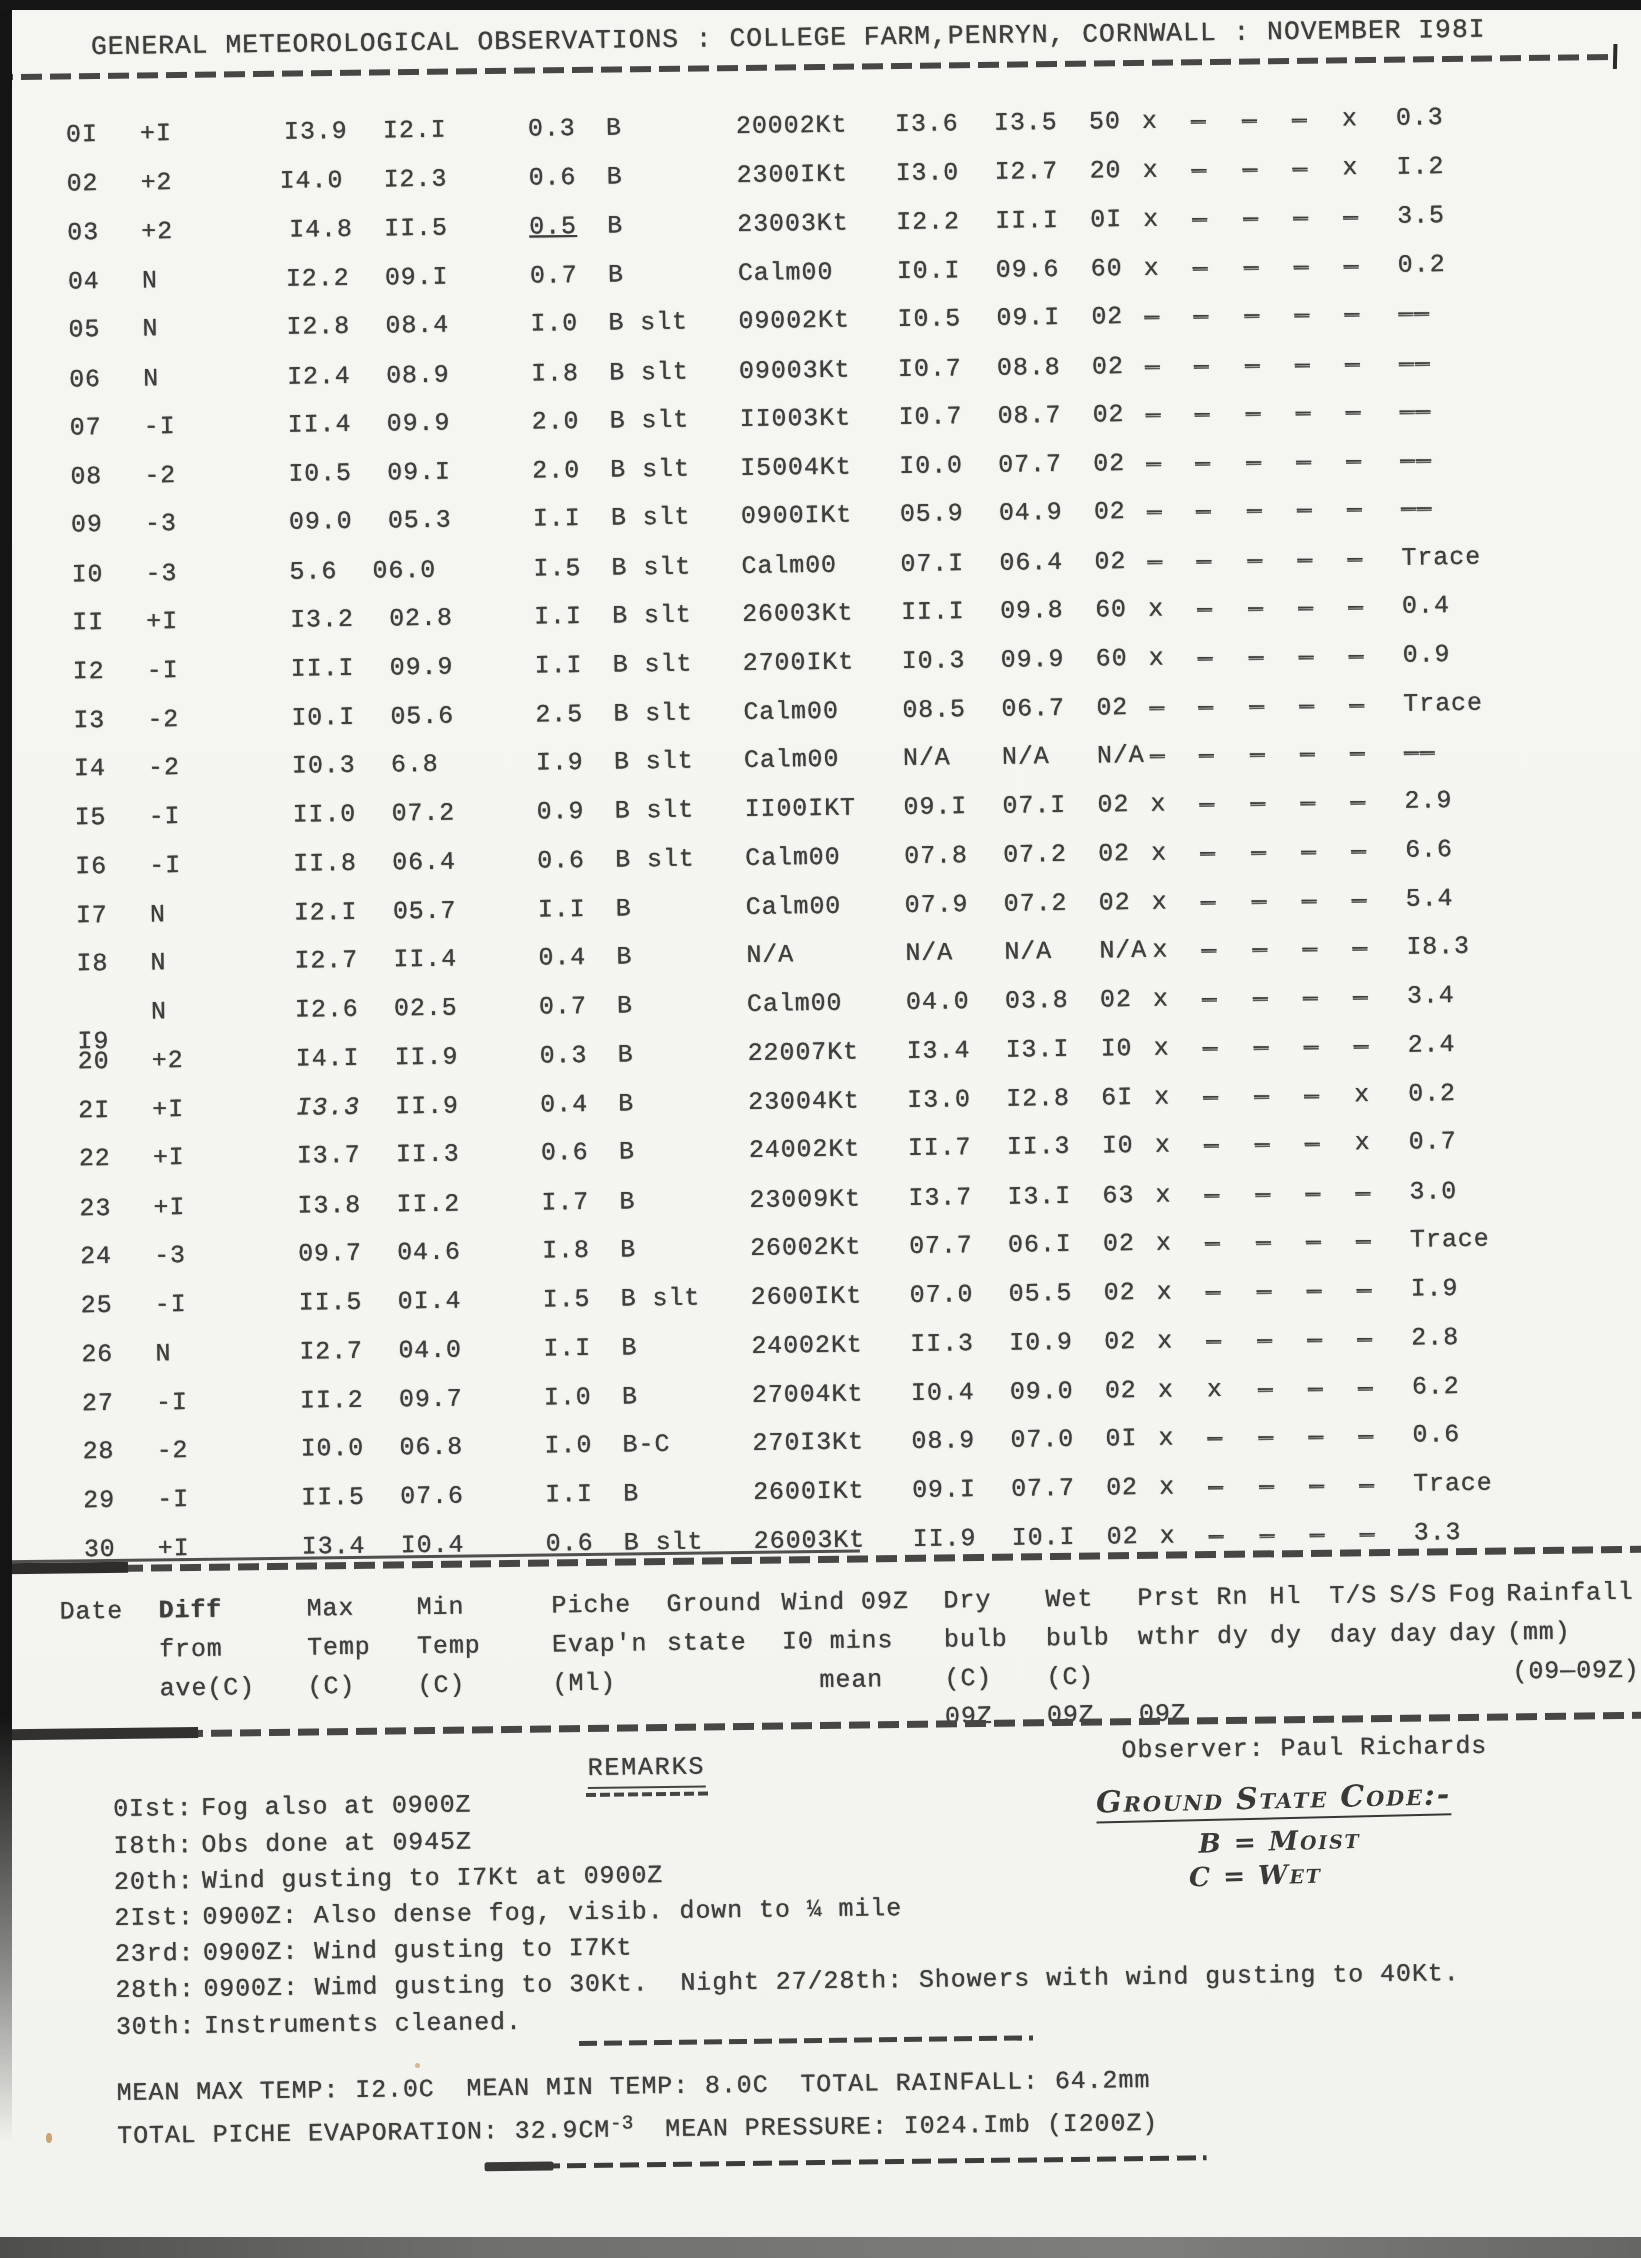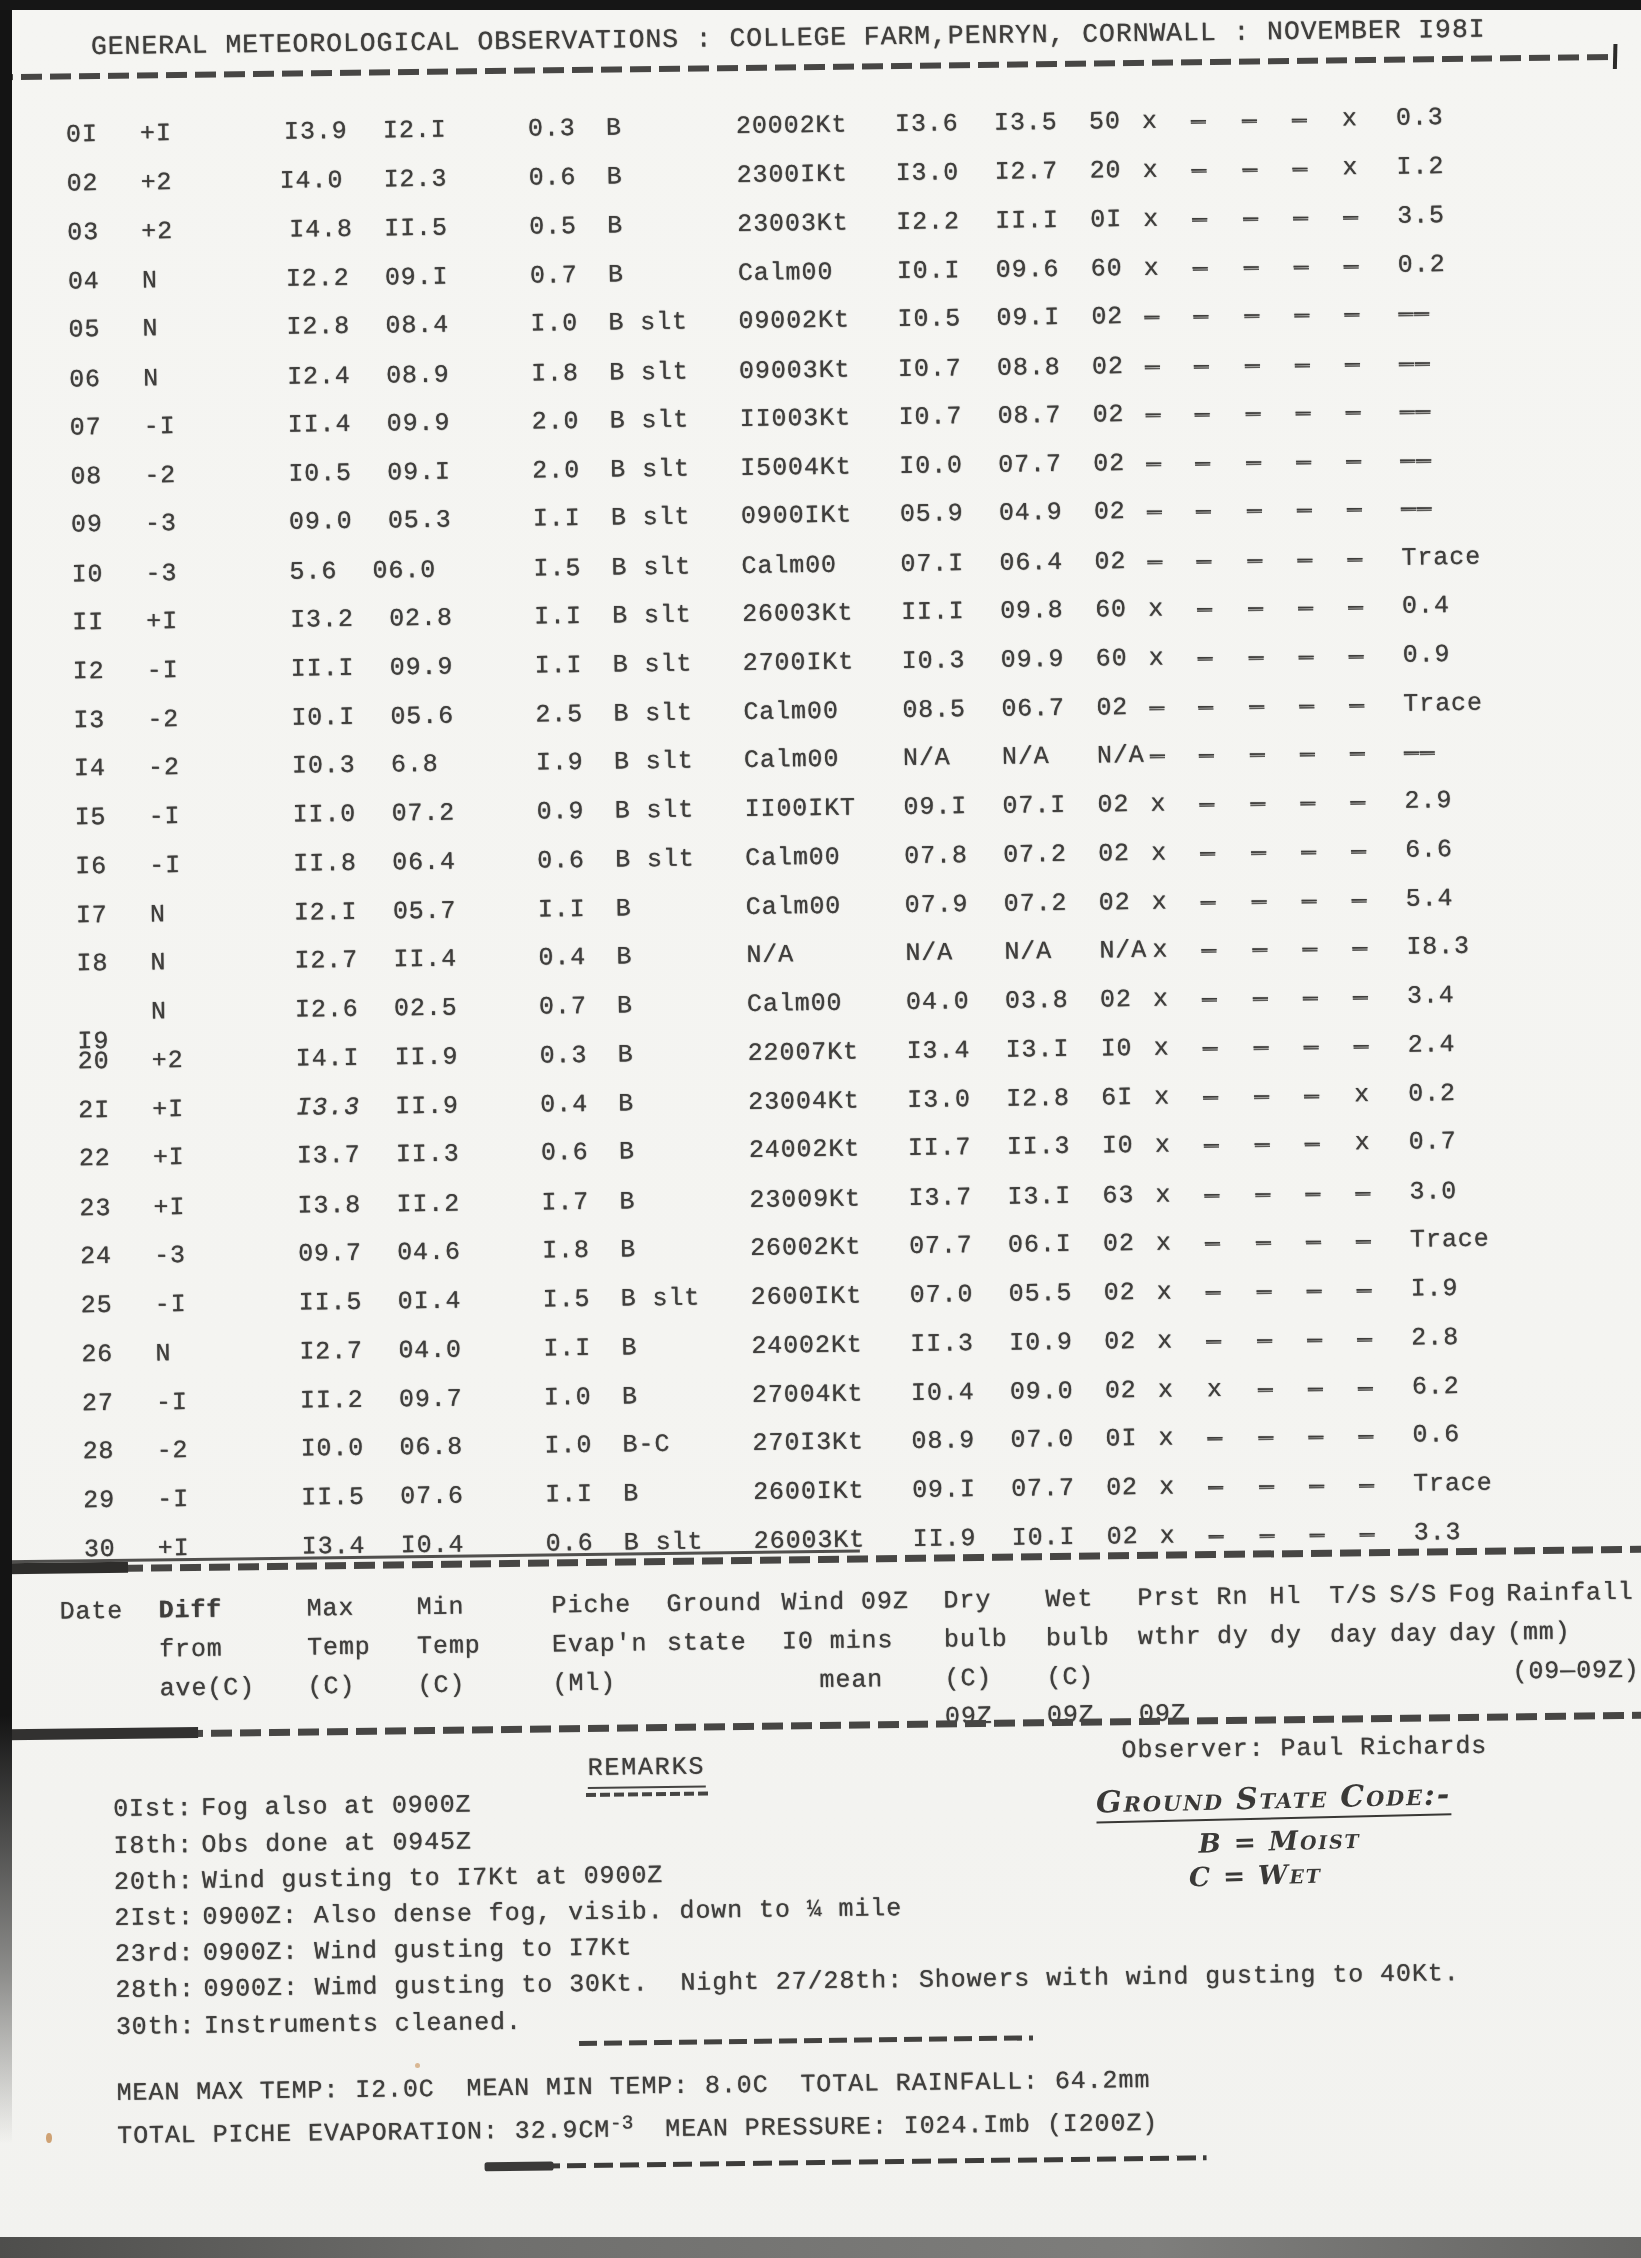--- a/index.html
+++ b/index.html
@@ -111,21 +111,21 @@
           <span class="cell dd" style="left: 1254px;">—</span>
           <span class="cell dd" style="left: 1304px;">—</span>
           <span class="cell" style="left: 1354px;">x</span>
           <span class="cell" style="left: 1408px;">I.2</span>
         </div>
         <div class="t-row tw" style="top: 209px;">
           <span class="cell" style="left: 78px;">03</span>
           <span class="cell" style="left: 152px;">+2</span>
           <span class="cell" style="left: 300px;">I4.8</span>
           <span class="cell" style="left: 395px;">II.5</span>
-          <span class="cell" style="left: 540px;">0.5</span>
+          <span class="cell" style="left: 540px; text-decoration: underline;">0.5</span>
           <span class="cell" style="left: 618px;">B</span>
           <span class="cell" style="left: 748px;">23003Kt</span>
           <span class="cell" style="left: 907px;">I2.2</span>
           <span class="cell" style="left: 1006px;">II.I</span>
           <span class="cell" style="left: 1101px;">0I</span>
           <span class="cell" style="left: 1154px;">x</span>
           <span class="cell dd" style="left: 1203px;">—</span>
           <span class="cell dd" style="left: 1254px;">—</span>
           <span class="cell dd" style="left: 1304px;">—</span>
           <span class="cell dd" style="left: 1354px;">—</span>

